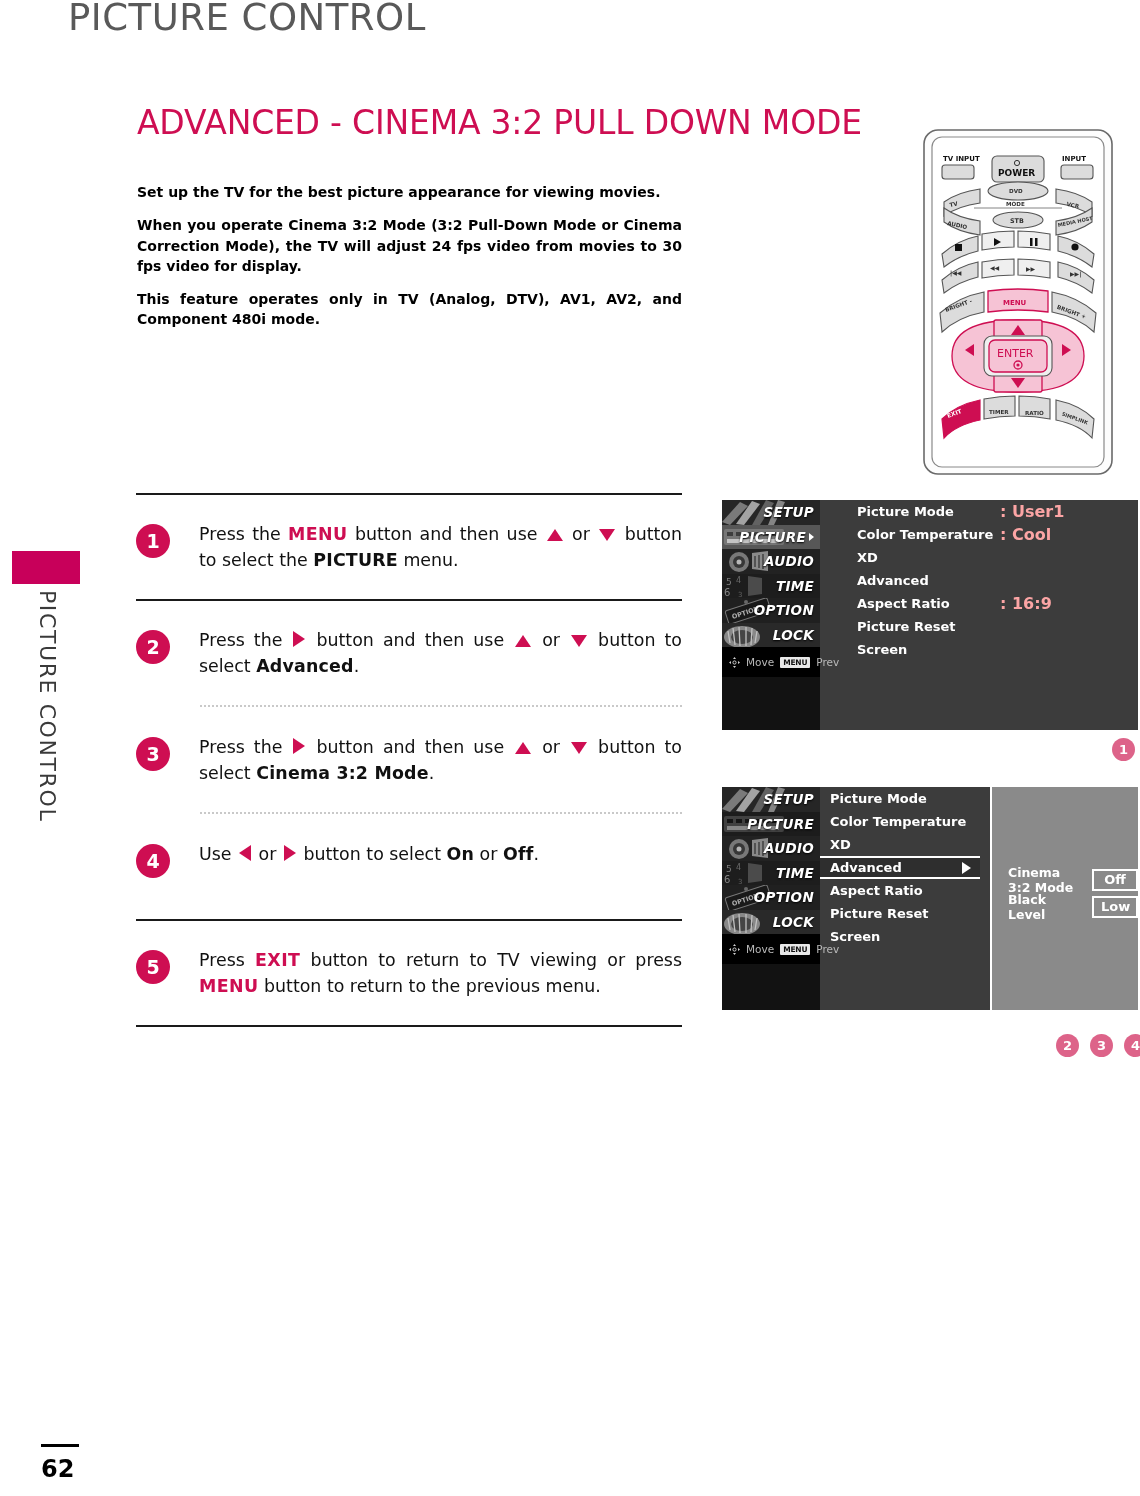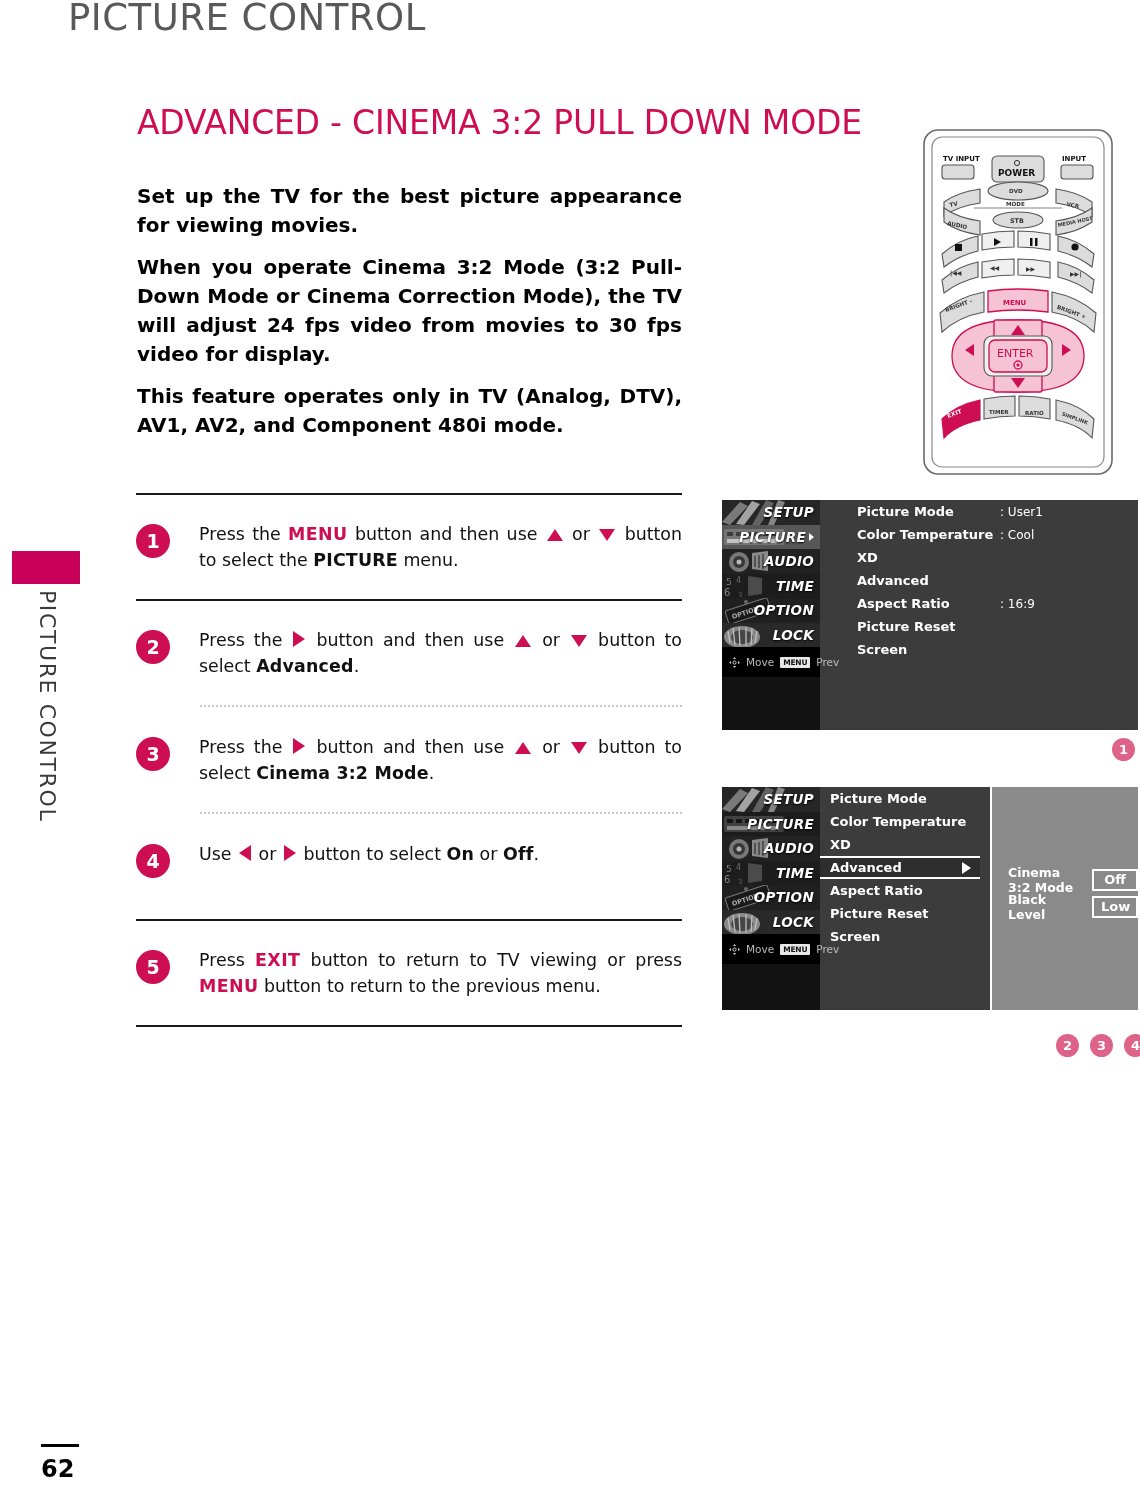--- a/index.html
+++ b/index.html
@@ -82,21 +82,21 @@
     font-family: "DejaVu Sans", sans-serif;
     white-space: nowrap;
   }
 
   
   .intro {
     position: absolute;
     left: 137px;
     top: 182px;
     width: 545px;
-    font-size: 20px;
+    font-size: 14px;
     font-weight: bold;
     line-height: 1.45;
     color: #000;
     font-family: "DejaVu Sans", sans-serif;
   }
   .intro p {
     margin: 0 0 13px 0;
     text-align: justify;
   }
   .intro p:last-child { margin-bottom: 16px; }
@@ -303,23 +303,23 @@
     display: flex;
     align-items: center;
     font-size: 13px;
     font-weight: bold;
     color: #ffffff;
   }
   .osd-row .rlabel { display: inline-block; }
   .osd-1 .osd-row .rvalue {
     position: absolute;
     left: 180px;
-    font-size: 12px;
-    font-weight: normal;
-    color: #ffffff;
+    font-size: 16px;
+    font-weight: bold;
+    color: #fca5a5;
   }
   .osd-2 .osd-row.sel {
     background: #2e2e2e;
     margin-left: -10px;
     padding-left: 10px;
     width: 160px;
     border-top: 2px solid #ffffff;
     border-bottom: 2px solid #ffffff;
     justify-content: space-between;
     padding-right: 9px;

